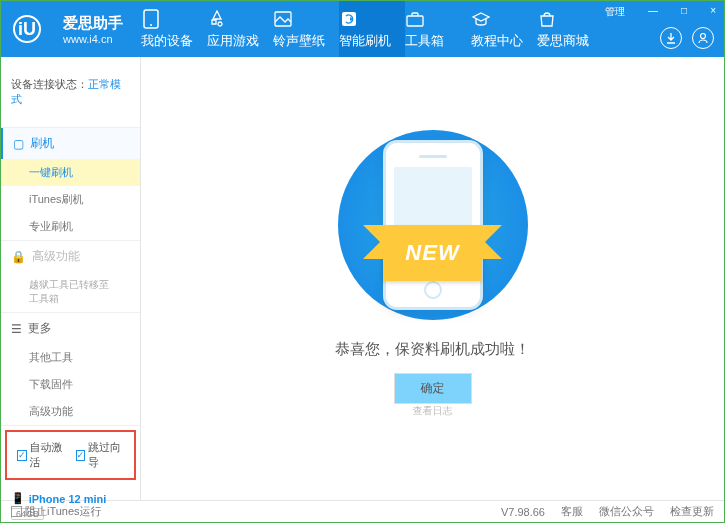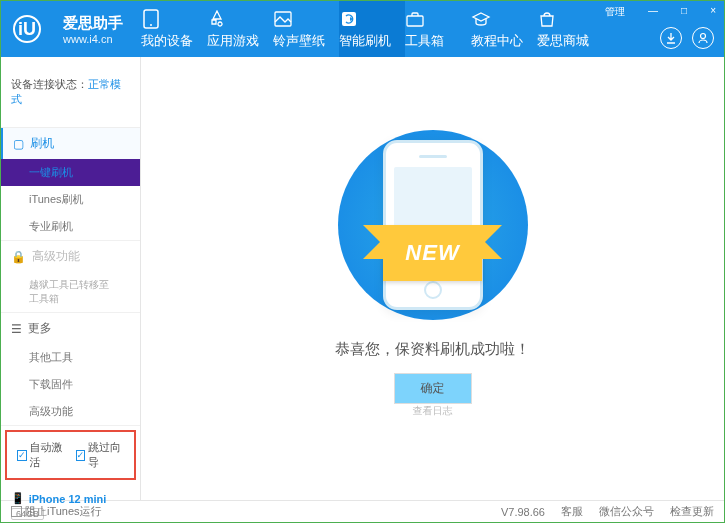--- a/index.html
+++ b/index.html
@@ -19,21 +19,21 @@
 .hdr-btns{position:absolute;right:10px;bottom:8px;display:flex;gap:10px}
 .hdr-btn{width:22px;height:22px;border:1.5px solid #fff;border-radius:50%;display:flex;align-items:center;justify-content:center;cursor:pointer}
 .body{display:flex;height:calc(100% - 56px - 22px)}
 .sidebar{width:140px;border-right:1px solid #e5e5e5;display:flex;flex-direction:column;font-size:12px;color:#555}
 .status{padding:20px 10px;border-bottom:1px solid #eee;font-size:11px}
 .status b{color:#1b8fe6;font-weight:normal}
 .sb-grp{border-bottom:1px solid #f0f0f0}
 .sb-head{padding:7px 10px;display:flex;align-items:center;gap:6px;cursor:pointer;color:#666}
 .sb-head.active{color:#1b8fe6;border-left:2px solid #1b8fe6;background:#f7fbff}
 .sb-item{padding:6px 10px 6px 28px;cursor:pointer;color:#777;font-size:11px}
-.sb-item.active{background:#4c1d95;color:#1b8fe6}
+.sb-item.active{background:#fef9c3;color:#1b8fe6}
 .sb-note{padding:6px 10px 6px 28px;color:#aaa;font-size:10px;line-height:1.4}
 .checks{padding:8px 10px;border:2px solid #e74c3c;margin:4px;display:flex;gap:10px;font-size:11px}
 .chk{display:flex;align-items:center;gap:3px;cursor:pointer}
 .chk-box{width:11px;height:11px;border:1px solid #1b8fe6;display:flex;align-items:center;justify-content:center;color:#1b8fe6;font-size:9px}
 .device{padding:8px 10px;font-size:11px;flex:1}
 .device-name{color:#1b8fe6;display:flex;align-items:center;gap:4px;font-weight:bold}
 .device-cap{display:inline-block;border:1px solid #ccc;border-radius:2px;padding:0 4px;font-size:9px;color:#888;margin-top:3px}
 .main{flex:1;display:flex;flex-direction:column;align-items:center;justify-content:center;position:relative}
 .phone{width:100px;height:170px;background:#fff;border-radius:14px;border:3px solid #d0e8f5;position:relative;box-shadow:0 3px 12px rgba(0,0,0,.08)}
 .phone::before{content:"";position:absolute;top:12px;left:50%;transform:translateX(-50%);width:28px;height:3px;background:#d0e8f5;border-radius:2px}

